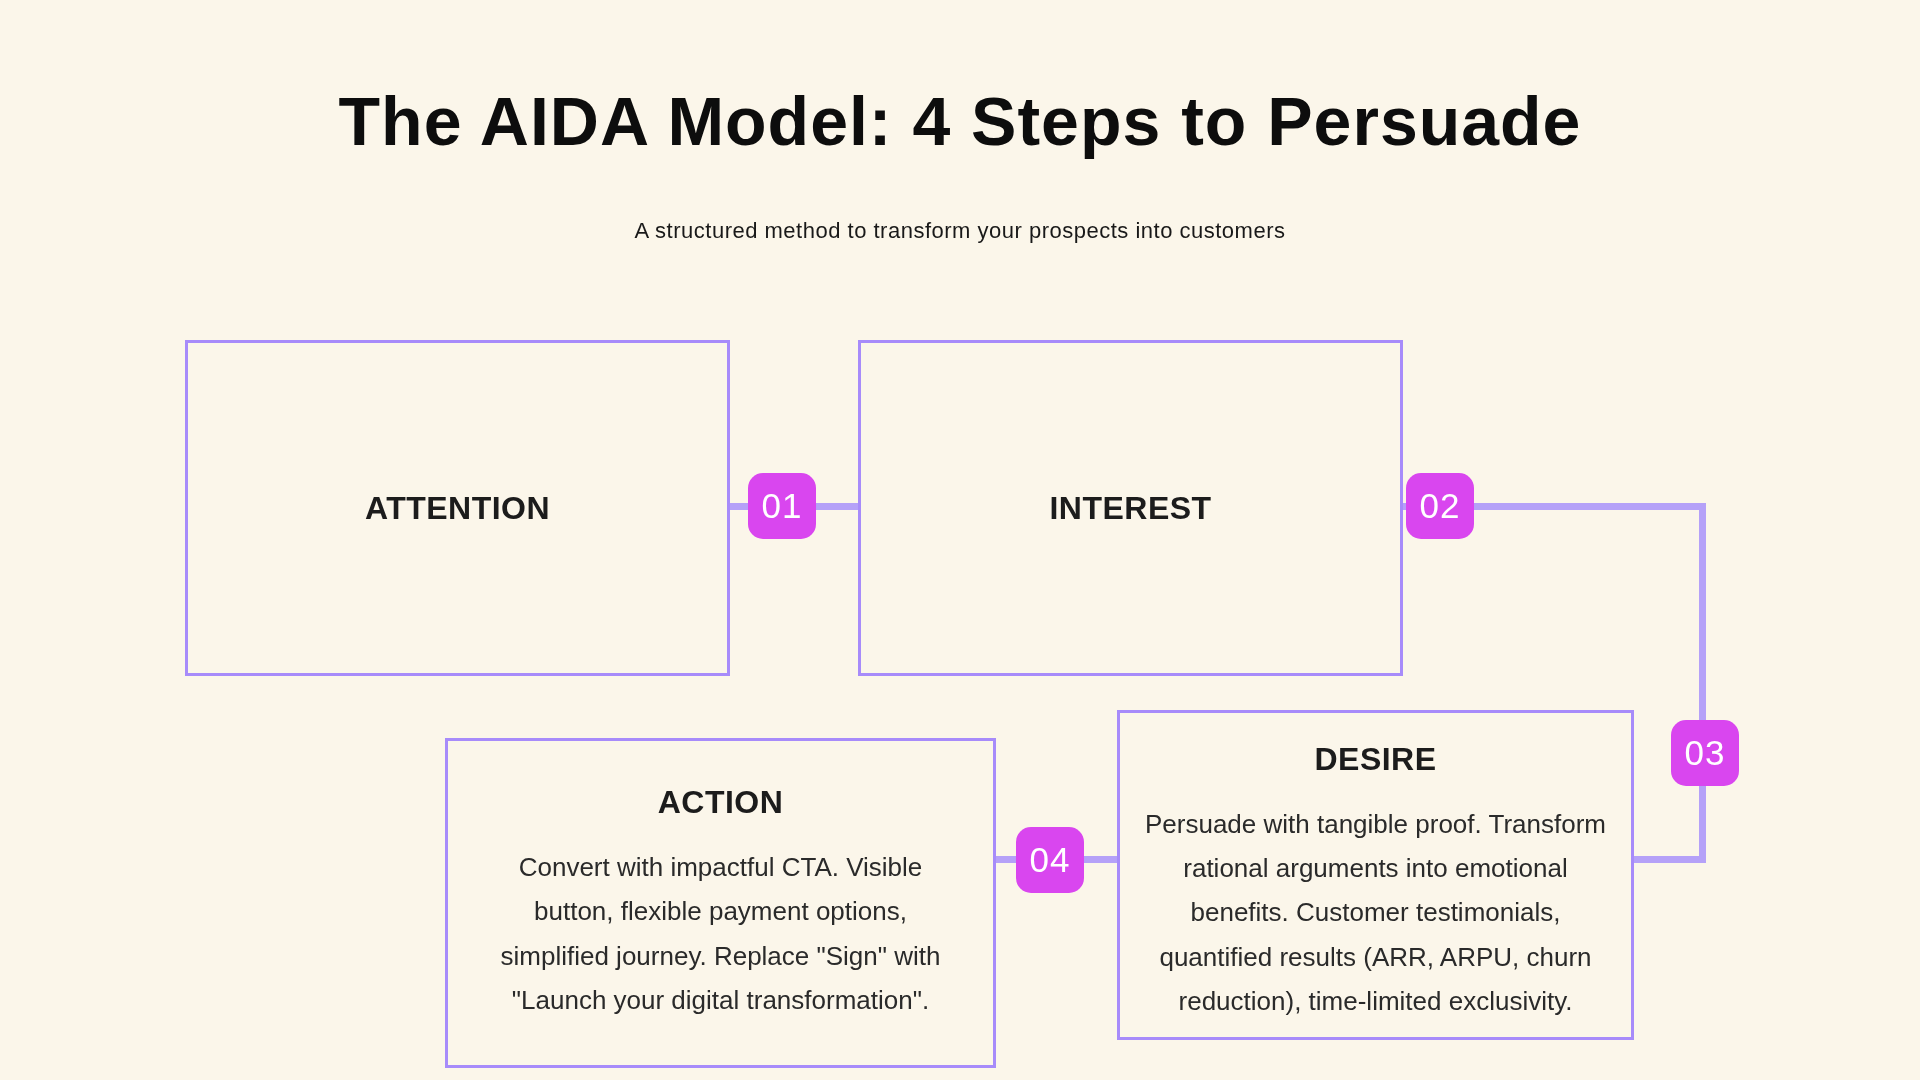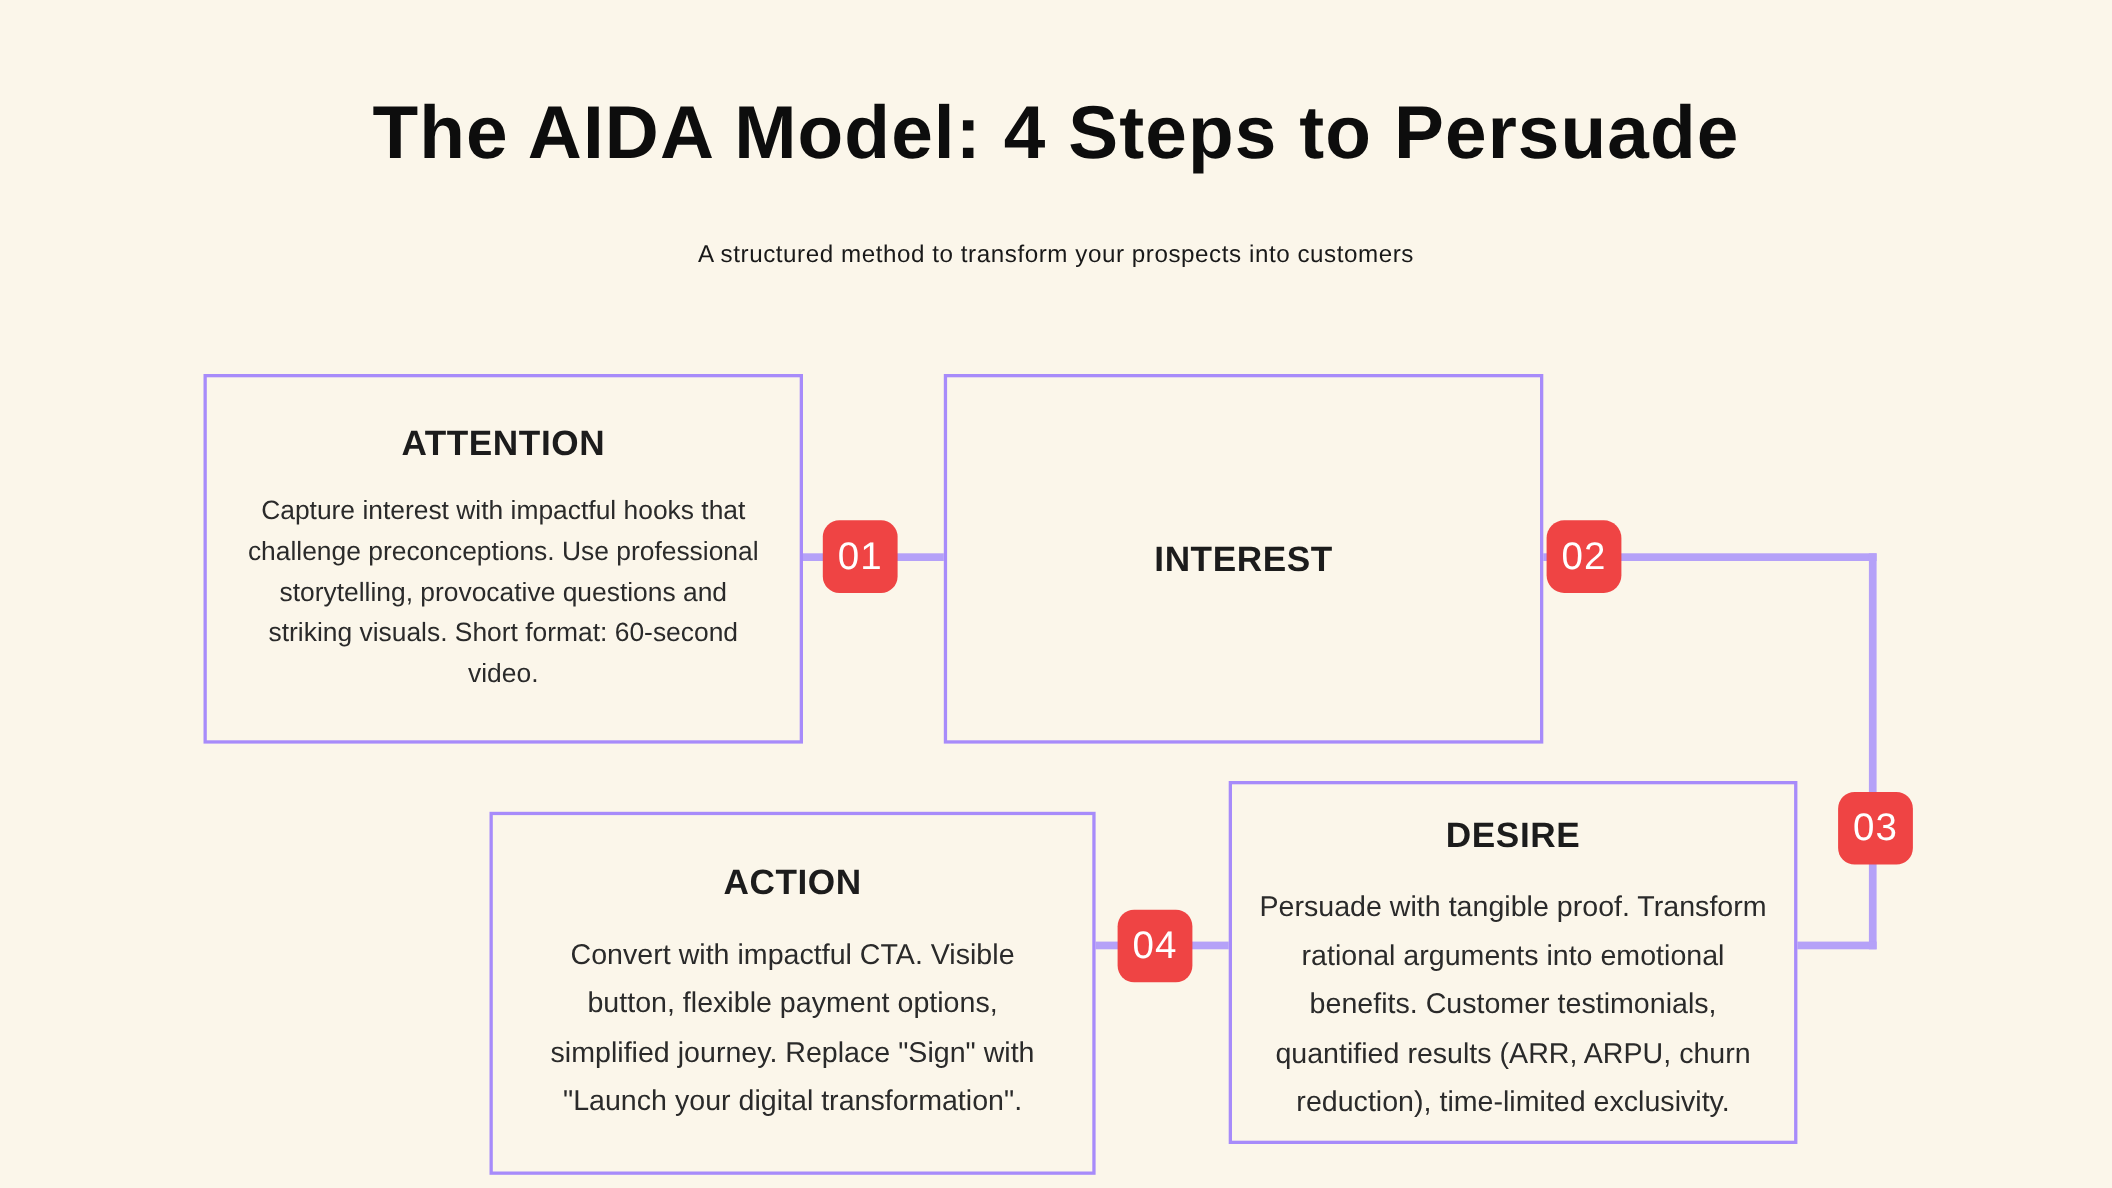--- a/index.html
+++ b/index.html
@@ -22,26 +22,26 @@
   }
   .step-title{margin:0;font-size:32px;font-weight:700;color:#1c1c1c;letter-spacing:0.5px;}
   .step-desc{margin:0;text-align:center;color:#2a2a2a;}
   .row-top .step-desc{font-size:24px;line-height:1.55;}
   .row-bottom .step-desc{font-size:26px;line-height:1.7;}
   #box-attention{left:185px;top:340px;width:545px;height:336px;}
   #box-interest{left:858px;top:340px;width:545px;height:336px;gap:28px;}
   #box-action{left:445px;top:710px;width:551px;height:330px;margin-top:28px;}
   #box-desire{left:1117px;top:710px;width:517px;height:330px;padding:14px 22px;justify-content:flex-end;}
   .badge{
-    position:absolute;width:68px;height:66px;border-radius:15px;background:#ef4444;
+    position:absolute;width:68px;height:66px;border-radius:15px;background:#d946ef;
     color:#FFFFFF;display:flex;align-items:center;justify-content:center;
     font-size:35px;font-weight:500;letter-spacing:1px;
   }
   #badge-01{left:748px;top:473px;}
-  #badge-02{left:1406px;top:473px;border-radius:16px;}
+  #badge-02{left:1406px;top:473px;}
   #badge-03{left:1671px;top:720px;}
   #badge-04{left:1016px;top:827px;}
   .line{position:absolute;background:#B5A1F8;}
   #line-01{left:730px;top:503px;width:128px;height:7px;}
   #line-02{left:1403px;top:503px;width:303px;height:7px;}
   #line-elbow-v{left:1699px;top:503px;width:7px;height:360px;}
   #line-elbow-h{left:1634px;top:856px;width:72px;height:7px;}
   #line-04{left:996px;top:856px;width:121px;height:7px;}
 </style>
 </head>
@@ -53,21 +53,20 @@
   <p class="page-subtitle">A structured method to transform your prospects into customers</p>
 
   <div class="line" id="line-01"></div>
   <div class="line" id="line-02"></div>
   <div class="line" id="line-elbow-v"></div>
   <div class="line" id="line-elbow-h"></div>
   <div class="line" id="line-04"></div>
 
   <section class="step-box row-top" id="box-attention">
     <h2 class="step-title">ATTENTION</h2>
-    <p class="step-desc">Capture interest with impactful hooks that challenge preconceptions. Use professional storytelling, provocative questions and striking visuals. Short format: 60-second video.</p>
   </section>
 
   <section class="step-box row-top" id="box-interest">
     <h2 class="step-title">INTEREST</h2>
   </section>
 
   <section class="step-box row-bottom" id="box-action">
     <h2 class="step-title">ACTION</h2>
     <p class="step-desc">Convert with impactful CTA. Visible button, flexible payment options, simplified journey. Replace "Sign" with "Launch your digital transformation".</p>
   </section>

